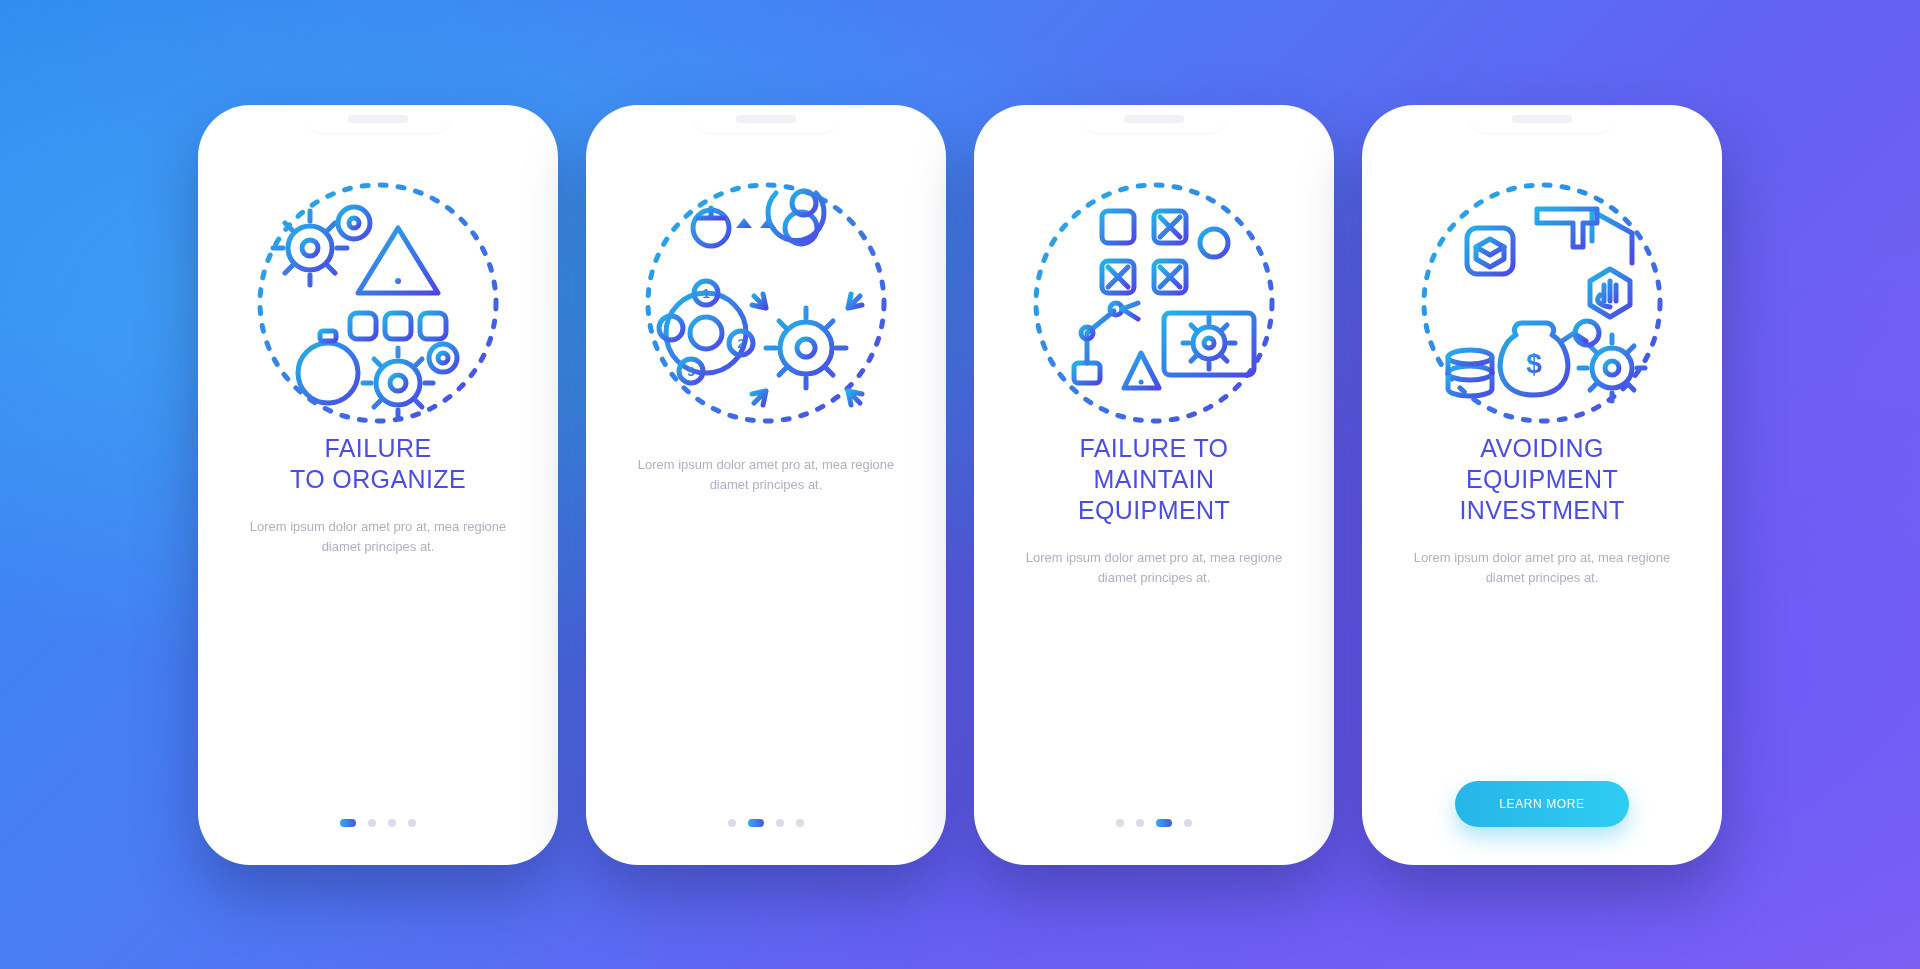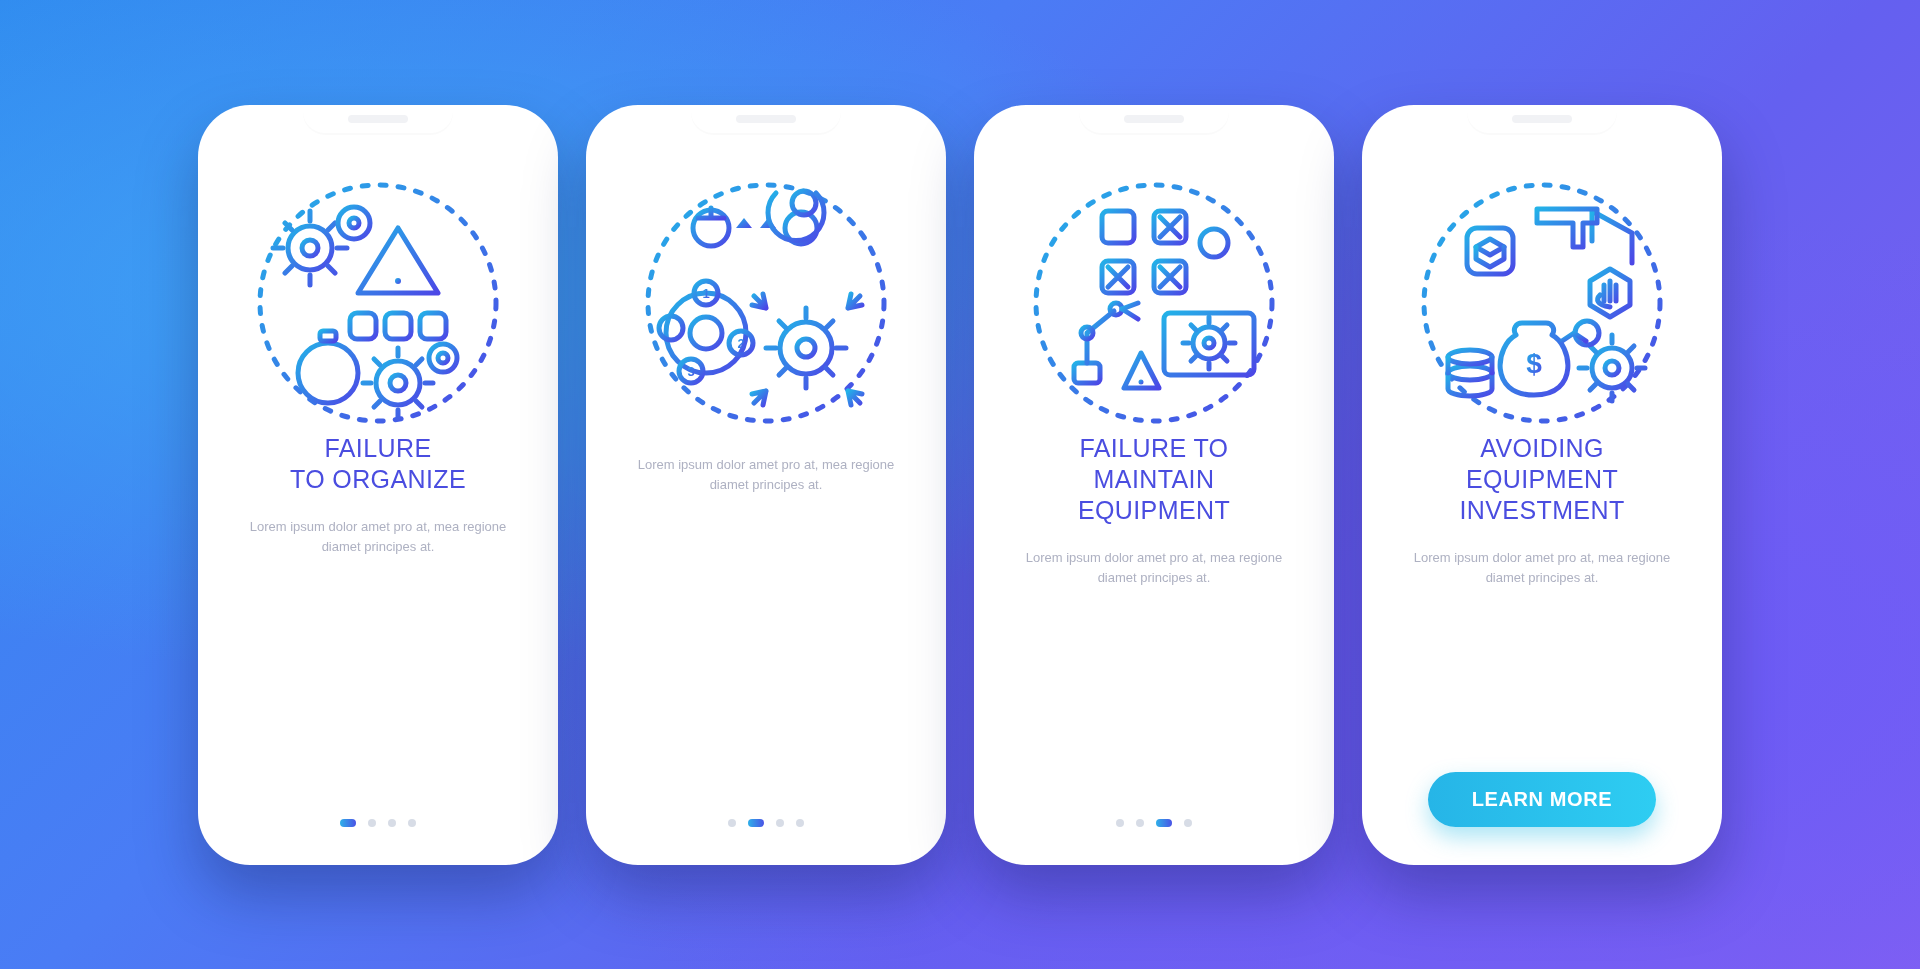--- a/index.html
+++ b/index.html
@@ -94,23 +94,23 @@
   }
   .dot.active {
     width: 16px; height: 8px;
     border-radius: 4px;
     background: linear-gradient(90deg, #2fb0e9, #4a53e6);
   }
 
   .cta {
     background: linear-gradient(90deg, #26b5e7, #2ecdf2);
     color: #ffffff;
-    font-weight: 700;
+    font-weight: 400;
     letter-spacing: 0.6px;
-    font-size: 20px;
+    font-size: 12px;
     border: none;
     border-radius: 999px;
     padding: 16px 44px;
     text-transform: uppercase;
     box-shadow: 0 10px 22px rgba(46,190,230,0.4);
     cursor: pointer;
     text-align: center;
   }
 
   

